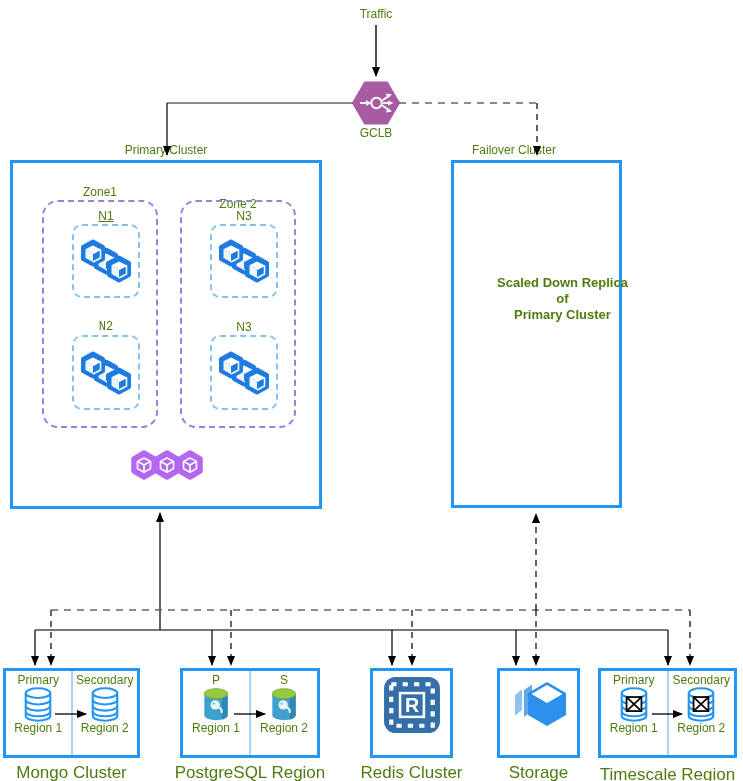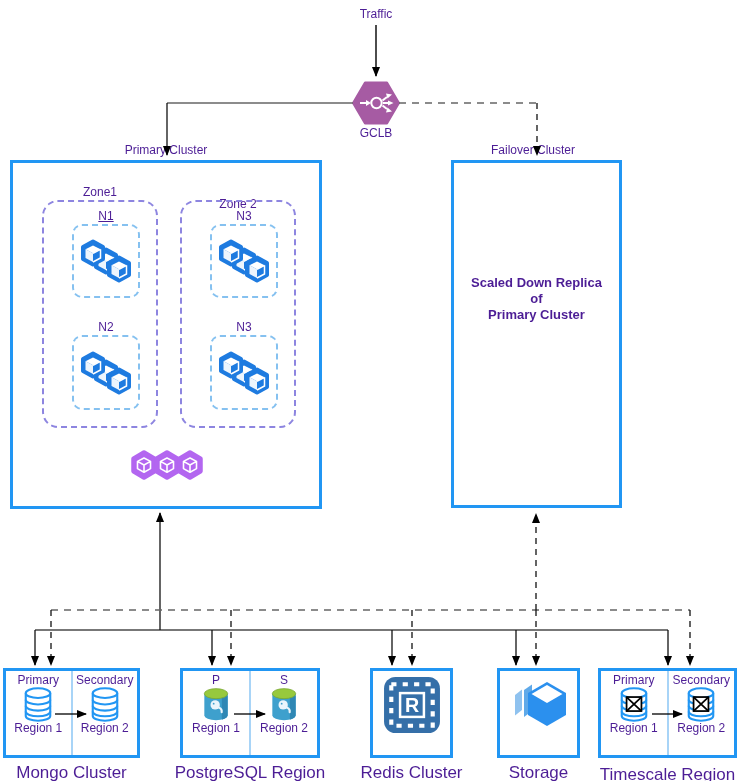--- a/index.html
+++ b/index.html
@@ -17,21 +17,21 @@
     --pg-body:#3EA0CD;
     --pg-shade:#2F87B4;
     --pg-top:#97C93D;
     --db-blue:#2196F3;
     --line-gray:#666666;
     --line-dark:#1a1a1a;
   }
   html,body{margin:0;padding:0;background:#fff;}
   .canvas{
     position:relative;width:743px;height:781px;background:#ffffff;
-    font-family:"Liberation Sans",sans-serif;font-size:12px;color:#4c1d95;
+    font-family:"Liberation Sans",sans-serif;font-size:12px;color:#4d7c0f;
     overflow:hidden;
   }
   .abs{position:absolute;box-sizing:border-box;}
   .lbl{position:absolute;text-align:center;line-height:14px;white-space:nowrap;}
   .clusterbox{position:absolute;box-sizing:border-box;border:3px solid var(--cluster-border);background:#fff;}
   .zonebox{position:absolute;box-sizing:border-box;border:2px dashed var(--zone-dash);border-radius:16px;background:transparent;}
   .nodebox{position:absolute;box-sizing:border-box;border:2px dashed var(--node-dash);border-radius:10px;background:transparent;}
   .failover-body{position:absolute;text-align:center;font-weight:bold;font-size:13px;line-height:16px;white-space:pre-line;}
   .dbbox{position:absolute;box-sizing:border-box;border:3px solid var(--cluster-border);background:#fff;display:flex;}
   .cell{flex:1;display:flex;flex-direction:column;align-items:center;justify-content:space-between;padding:3px 0 20px;}
@@ -59,32 +59,32 @@
       <line x1="31" y1="22" x2="36" y2="22"></line>
       <line x1="30.5" y1="24.5" x2="35" y2="28"></line>
       <polygon points="34,12.5 40,13.5 35.5,17.5" fill="#fff" stroke="none"></polygon>
       <polygon points="36,19.5 41.5,22 36,24.5" fill="#fff" stroke="none"></polygon>
       <polygon points="35.5,26.5 40,30.5 34,31.5" fill="#fff" stroke="none"></polygon>
     </g>
   </svg>
   <div class="lbl" style="left:346px;top:126px;width:60px;">GCLB</div>
 
   <div class="lbl" style="left:96px;top:143px;width:140px;">Primary Cluster</div>
-  <div class="lbl" style="left:463px;top:143px;width:140px;">Failover Cluster</div>
+  <div class="lbl" style="left:444px;top:143px;width:140px;">Failover Cluster</div>
 
   <div class="clusterbox" style="left:10px;top:160px;width:312px;height:349px;"></div>
 
   <div class="lbl" style="left:42px;top:185px;width:116px;">Zone1</div>
   <div class="zonebox" style="left:42px;top:200px;width:116px;height:228px;"></div>
   <div class="lbl" style="left:180px;top:185px;width:116px;margin-top:12px;">Zone 2</div>
   <div class="zonebox" style="left:180px;top:200px;width:116px;height:228px;"></div>
 
   <div class="lbl" style="left:72px;top:209px;width:68px;text-decoration:underline;">N1</div>
   <div class="nodebox" style="left:72px;top:224px;width:68px;height:74px;"></div>
-  <div class="lbl" style="left:72px;top:320px;width:68px;">N2</div>
+  <div class="lbl" style="left:72px;top:320px;width:68px;font-family:Liberation Mono, monospace;">N2</div>
   <div class="nodebox" style="left:72px;top:335px;width:68px;height:75px;"></div>
 
   <div class="lbl" style="left:210px;top:209px;width:68px;">N3</div>
   <div class="nodebox" style="left:210px;top:224px;width:68px;height:74px;"></div>
   <div class="lbl" style="left:210px;top:320px;width:68px;">N3</div>
   <div class="nodebox" style="left:210px;top:335px;width:68px;height:75px;"></div>
 
   <svg class="abs" style="left:80px;top:238px;" width="52" height="46" viewBox="-26 -23 52 46">
     <g>
       <g transform="translate(0,0)">
@@ -185,21 +185,21 @@
           <path d="M-6.5,-3.6 L0,-7 L6.5,-3.6 L6.5,3.6 L0,7.2 L-6.5,3.6 Z M-6.5,-3.6 L0,0 L6.5,-3.6 M0,0 L0,7.2" stroke="#fff" stroke-width="1.6" fill="none" stroke-linejoin="round"></path>
         </g>
       <g transform="translate(60,18)">
           <polygon points="0,-12.5 10.5,-6.2 10.5,6.2 0,12.5 -10.5,6.2 -10.5,-6.2" style="fill:var(--pod-purple,#B366F0);stroke:var(--pod-purple,#B366F0)" stroke-width="4.5" stroke-linejoin="round"></polygon>
           <path d="M-6.5,-3.6 L0,-7 L6.5,-3.6 L6.5,3.6 L0,7.2 L-6.5,3.6 Z M-6.5,-3.6 L0,0 L6.5,-3.6 M0,0 L0,7.2" stroke="#fff" stroke-width="1.6" fill="none" stroke-linejoin="round"></path>
         </g>
     </g>
   </svg>
 
   <div class="clusterbox" style="left:451px;top:160px;width:171px;height:348px;"></div>
-  <div class="failover-body" style="left:454px;top:275px;width:165px;">Scaled Down Replica
+  <div class="failover-body" style="left:454px;top:275px;width:165px;padding-left:26px;">Scaled Down Replica
 of
 Primary Cluster</div>
 
   <div class="dbbox" style="left:3px;top:668px;width:137px;height:90px;">
     <div class="cell">
       <div class="role">Primary</div>
       <svg width="32" height="38" viewBox="0 0 34 40">
         <path d="M3,7 V33 A14,5.5 0 0 0 31,33 V7" fill="#fff" style="stroke:var(--db-blue,#2196F3)" stroke-width="2.4"></path>
         <ellipse cx="17" cy="7" rx="14" ry="5.5" fill="#fff" style="stroke:var(--db-blue,#2196F3)" stroke-width="2.4"></ellipse>
         <path d="M3,14.5 A14,5.5 0 0 0 31,14.5 M3,21.5 A14,5.5 0 0 0 31,21.5 M3,28 A14,5.5 0 0 0 31,28" fill="none" style="stroke:var(--db-blue,#2196F3)" stroke-width="2.4"></path>

